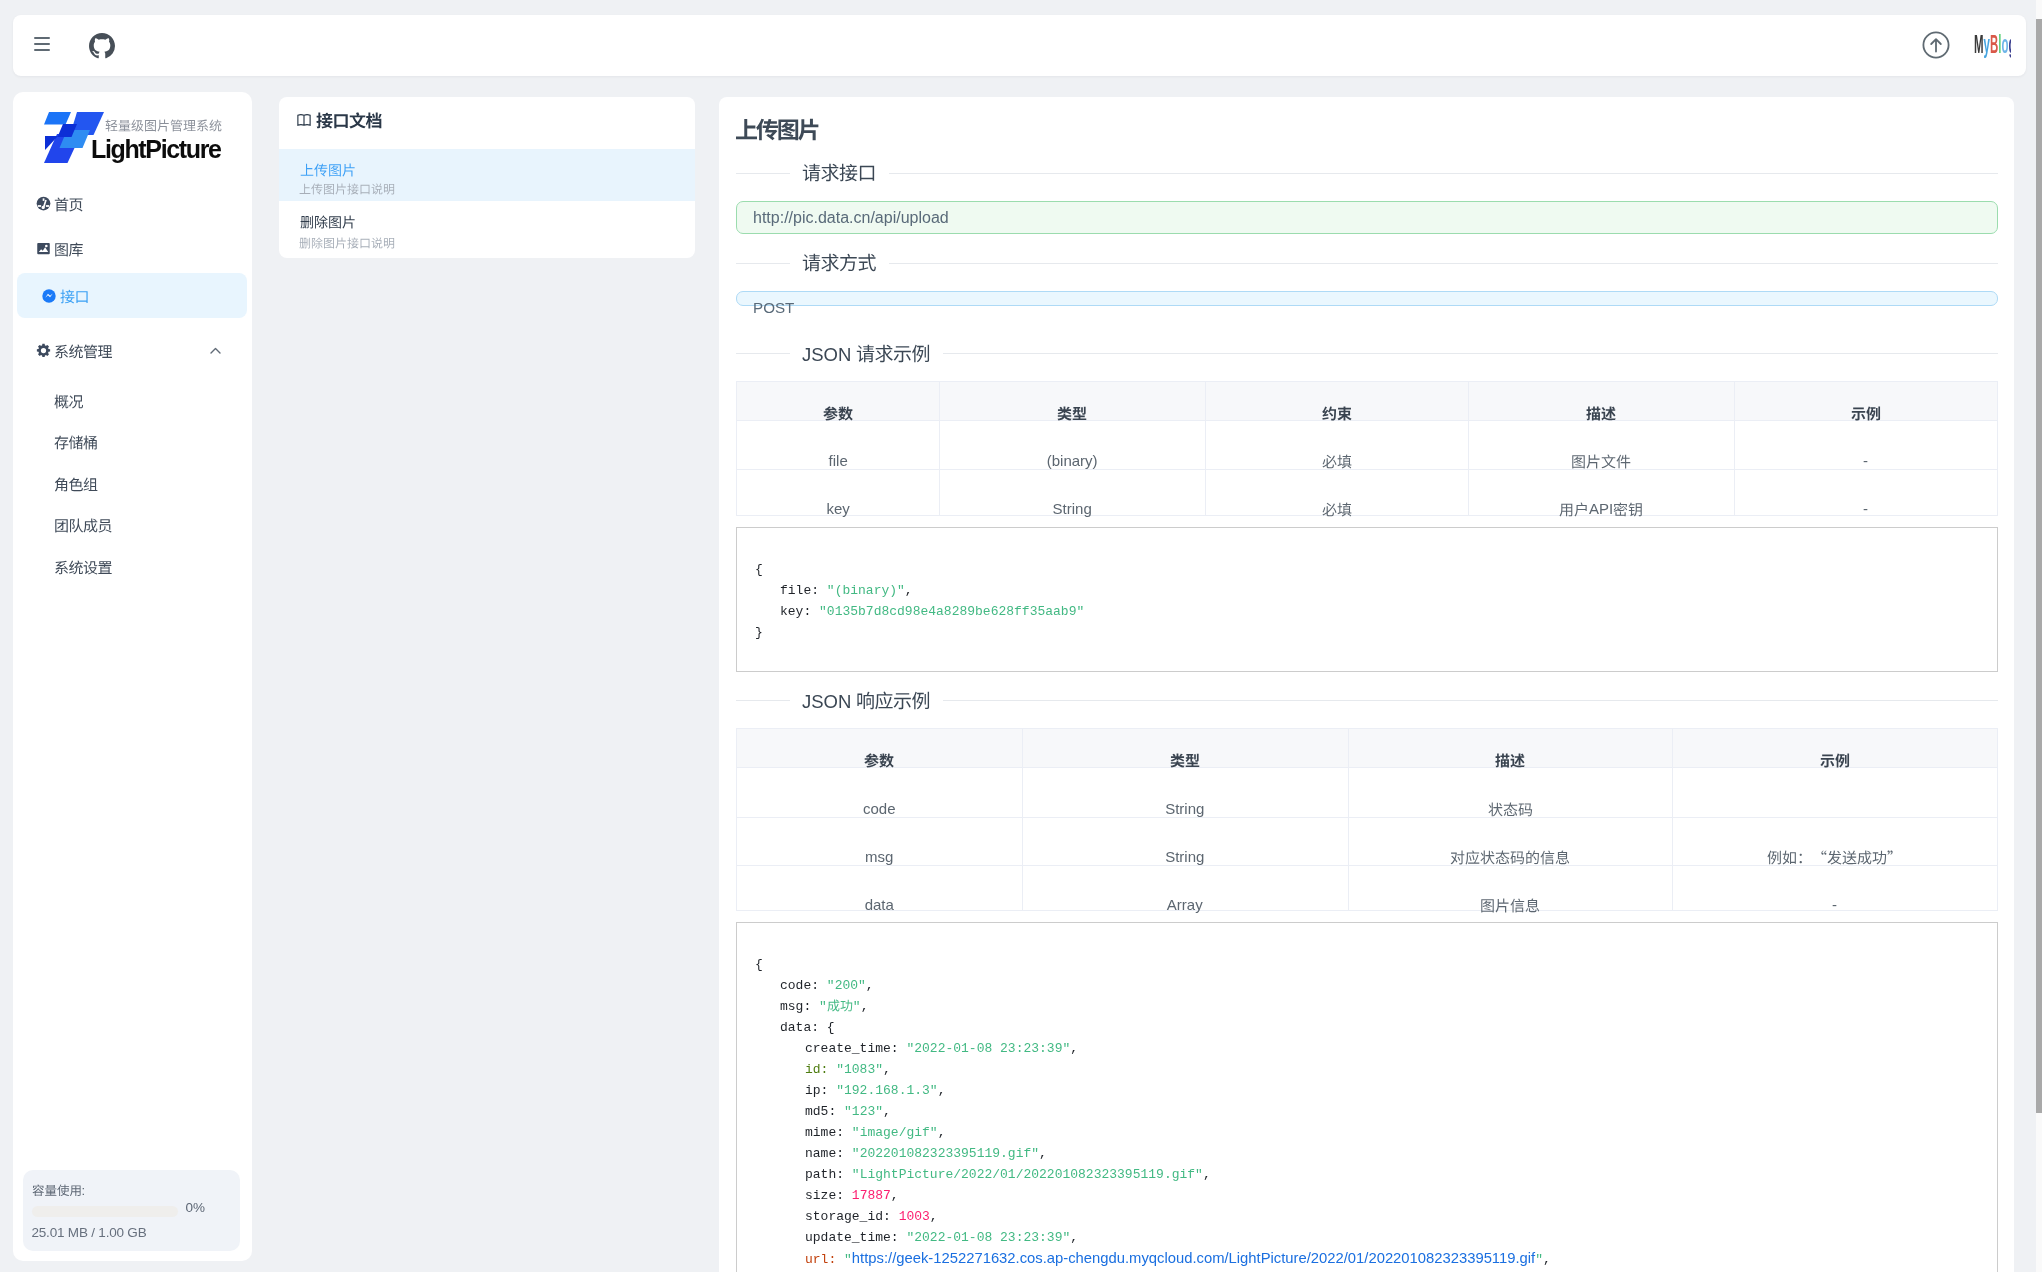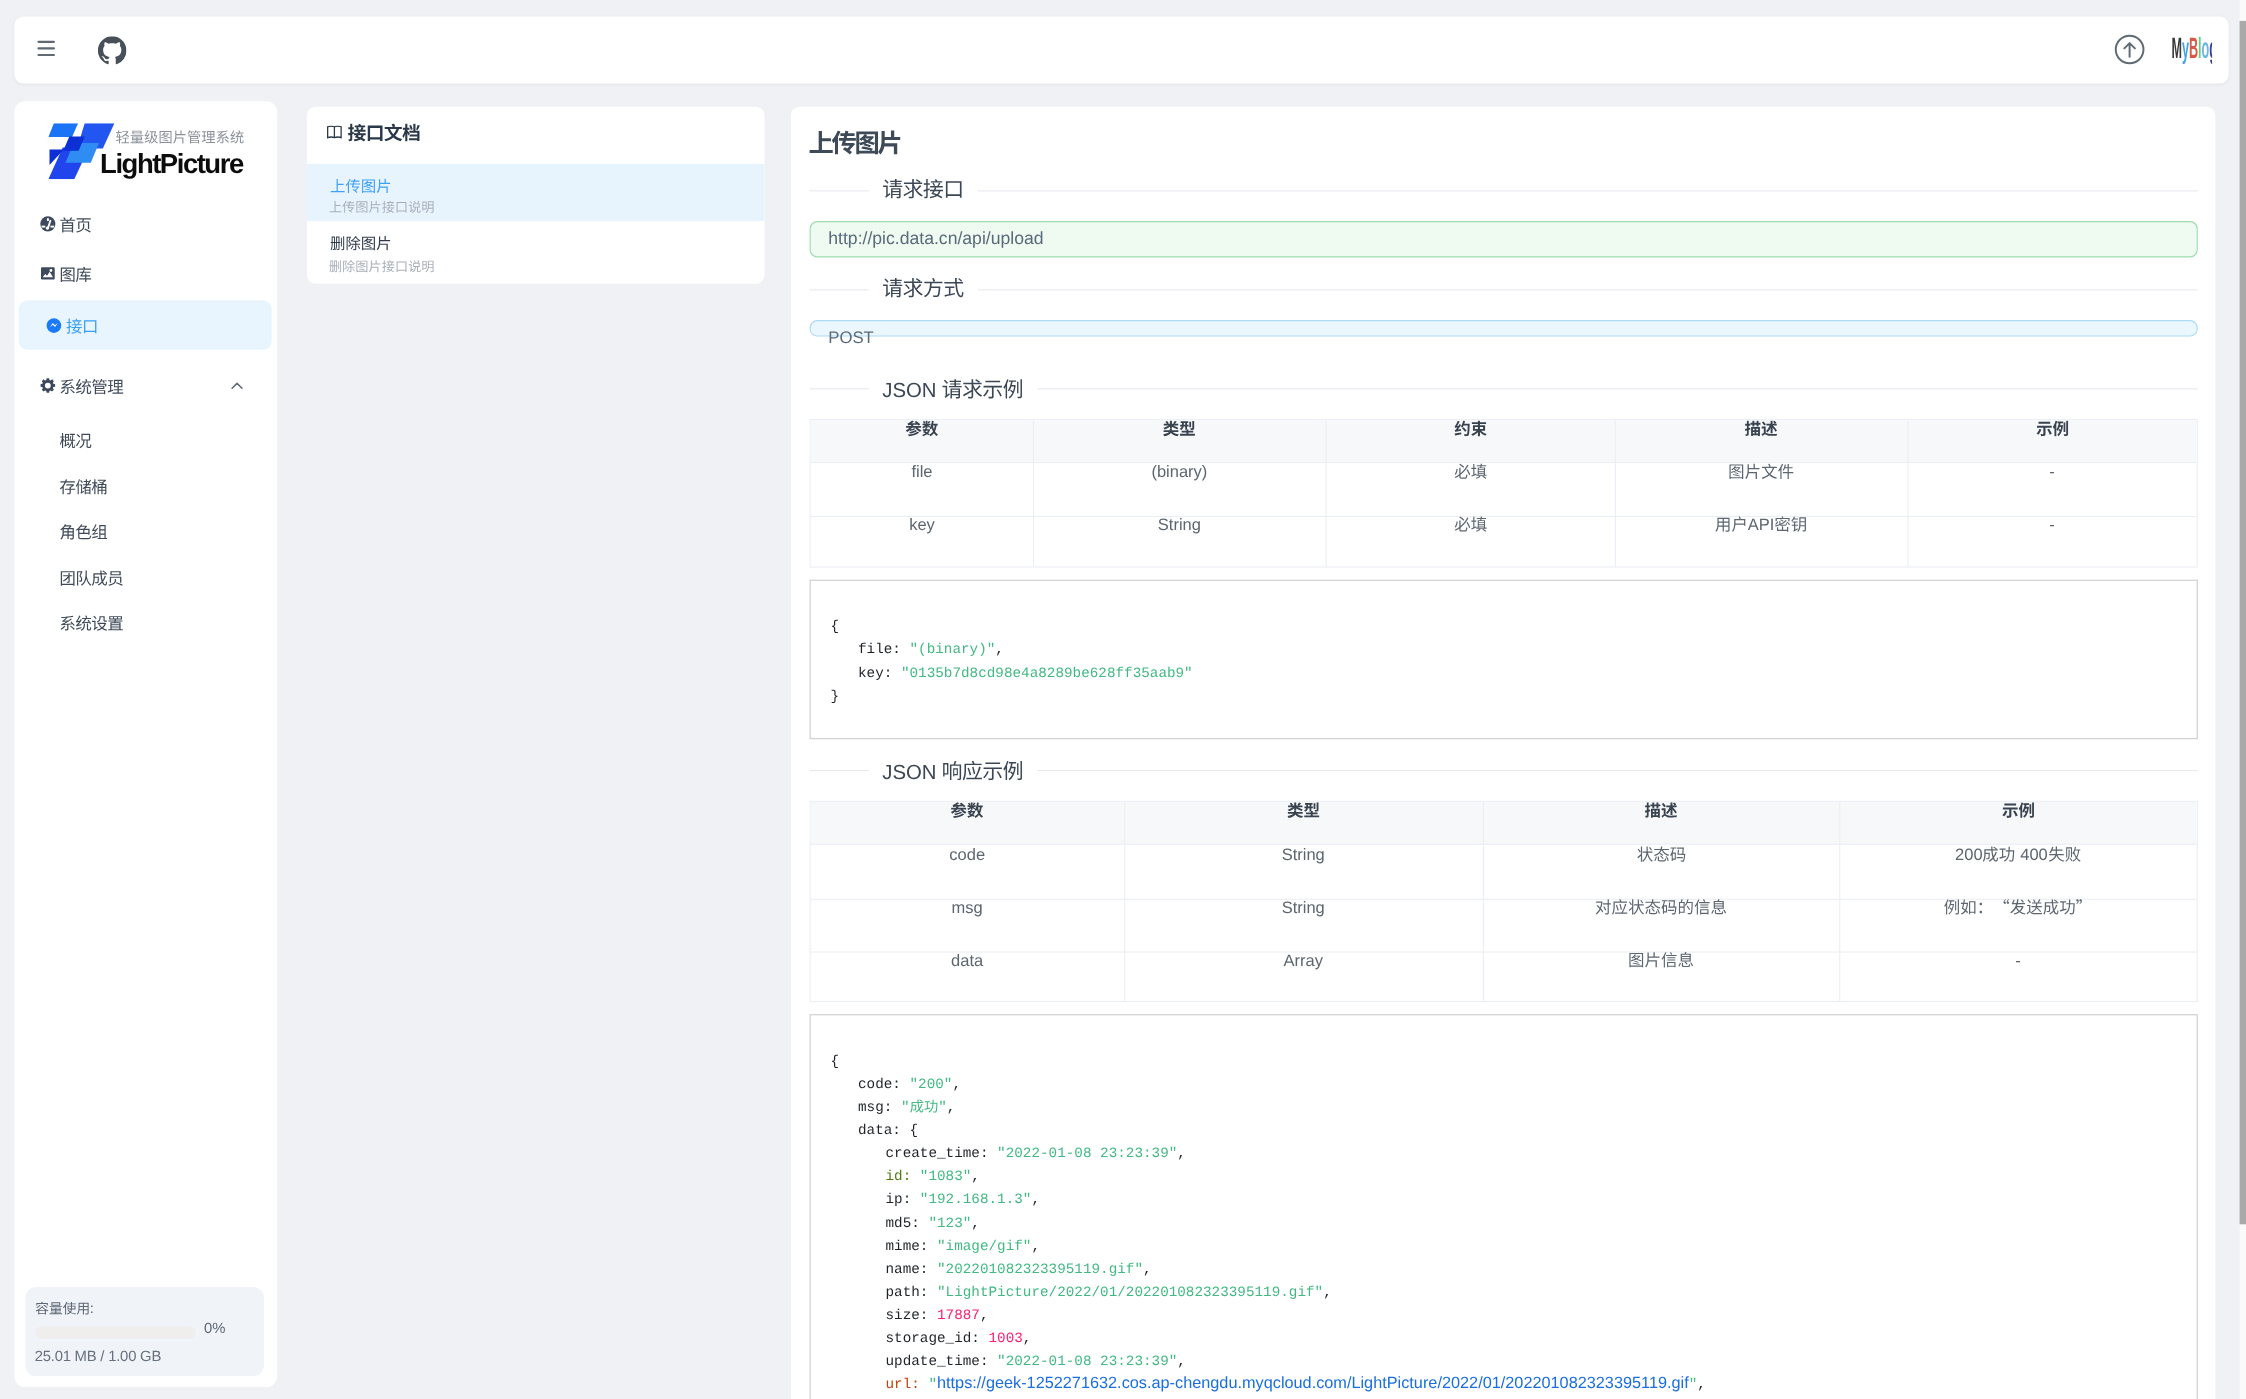--- a/index.html
+++ b/index.html
@@ -1,17 +1,17 @@
 <!DOCTYPE html>
 <html><head><meta charset="utf-8"><style>
 *{margin:0;padding:0;box-sizing:border-box}
 html,body{width:2042px;height:1272px;overflow:hidden;background:#eff1f4;font-family:"Liberation Sans", sans-serif}
 .abs{position:absolute}
 .card{position:absolute;background:#fff;border-radius:8px}
-.flex{display:flex;align-items:flex-start}
+.flex{display:flex;align-items:flex-end}
 svg{display:inline-block}
 .cl{position:absolute;white-space:pre;font-family:"Liberation Mono", monospace;font-size:13px;line-height:21px}
 </style></head><body>
 <div class="card" style="left:13px;top:15px;width:2013px;height:61px;box-shadow:0 1px 3px rgba(0,21,41,.05)">
 <div class="abs" style="left:21px;top:22px;width:16px;height:2.2px;background:#5f6a73;border-radius:1px"></div>
 <div class="abs" style="left:21px;top:28px;width:16px;height:2.2px;background:#5f6a73;border-radius:1px"></div>
 <div class="abs" style="left:21px;top:34px;width:16px;height:2.2px;background:#5f6a73;border-radius:1px"></div>
 <svg class="abs" style="left:76px;top:18px" width="26" height="26" viewBox="0 0 16 16" fill="#474f58">
       <path d="M8 0C3.58 0 0 3.58 0 8c0 3.54 2.29 6.53 5.47 7.59.4.07.55-.17.55-.38 0-.19-.01-.82-.01-1.49-2.01.37-2.53-.49-2.69-.94-.09-.23-.48-.94-.82-1.13-.28-.15-.68-.52-.01-.53.63-.01 1.08.58 1.23.82.72 1.21 1.87.87 2.33.66.07-.52.28-.87.51-1.07-1.78-.2-3.64-.89-3.64-3.95 0-.87.31-1.59.82-2.15-.08-.2-.36-1.02.08-2.12 0 0 .67-.21 2.2.82.64-.18 1.32-.27 2-.27.68 0 1.36.09 2 .27 1.53-1.04 2.2-.82 2.2-.82.44 1.1.16 1.92.08 2.12.51.56.82 1.27.82 2.15 0 3.07-1.87 3.75-3.65 3.95.29.25.54.73.54 1.48 0 1.07-.01 1.93-.01 2.2 0 .21.15.46.55.38A8.01 8.01 0 0 0 16 8c0-4.42-3.58-8-8-8z"></path>
     </svg>
@@ -418,36 +418,20 @@
       </div>
 <div class="abs flex" style="left:284.5px;top:39.5px;width:326.5px;height:48px;justify-content:center;white-space:nowrap">
         <span style="font-size:15px;color:#5c6670;font-family:'Liberation Sans',sans-serif">String</span>
       </div>
 <div class="abs flex" style="left:611.0px;top:39.5px;width:324.0px;height:48px;justify-content:center;white-space:nowrap">
         <svg style="width:45.0px;height:15.0px;vertical-align:-1.8px;" viewBox="0 -880 3000 1000" fill="#5c6670">
           <g transform="scale(1,-1)">
             <use href="#gr72b6" x="0"></use>
             <use href="#gr6001" x="1000"></use>
             <use href="#gr7801" x="2000"></use>
-          </g>
-        </svg>
-      </div>
-<div class="abs flex" style="left:935.0px;top:39.5px;width:325.0px;height:48px;justify-content:center;white-space:nowrap">
-        <span style="font-size:15px;color:#5c6670;font-family:'Liberation Sans',sans-serif">200</span>
-        <svg style="width:30.0px;height:15.0px;vertical-align:-1.8px;" viewBox="0 -880 2000 1000" fill="#5c6670">
-          <g transform="scale(1,-1)">
-            <use href="#gr6210" x="0"></use>
-            <use href="#gr529f" x="1000"></use>
-          </g>
-        </svg>
-        <span style="font-size:15px;color:#5c6670;font-family:'Liberation Sans',sans-serif">&nbsp;400</span>
-        <svg style="width:30.0px;height:15.0px;vertical-align:-1.8px;" viewBox="0 -880 2000 1000" fill="#5c6670">
-          <g transform="scale(1,-1)">
-            <use href="#gr5931" x="0"></use>
-            <use href="#gr8d25" x="1000"></use>
           </g>
         </svg>
       </div>
 <div class="abs flex" style="left:0.0px;top:87.5px;width:284.5px;height:48px;justify-content:center;white-space:nowrap">
         <span style="font-size:15px;color:#5c6670;font-family:'Liberation Sans',sans-serif">msg</span>
       </div>
 <div class="abs flex" style="left:284.5px;top:87.5px;width:326.5px;height:48px;justify-content:center;white-space:nowrap">
         <span style="font-size:15px;color:#5c6670;font-family:'Liberation Sans',sans-serif">String</span>
       </div>
 <div class="abs flex" style="left:611.0px;top:87.5px;width:324.0px;height:48px;justify-content:center;white-space:nowrap">

